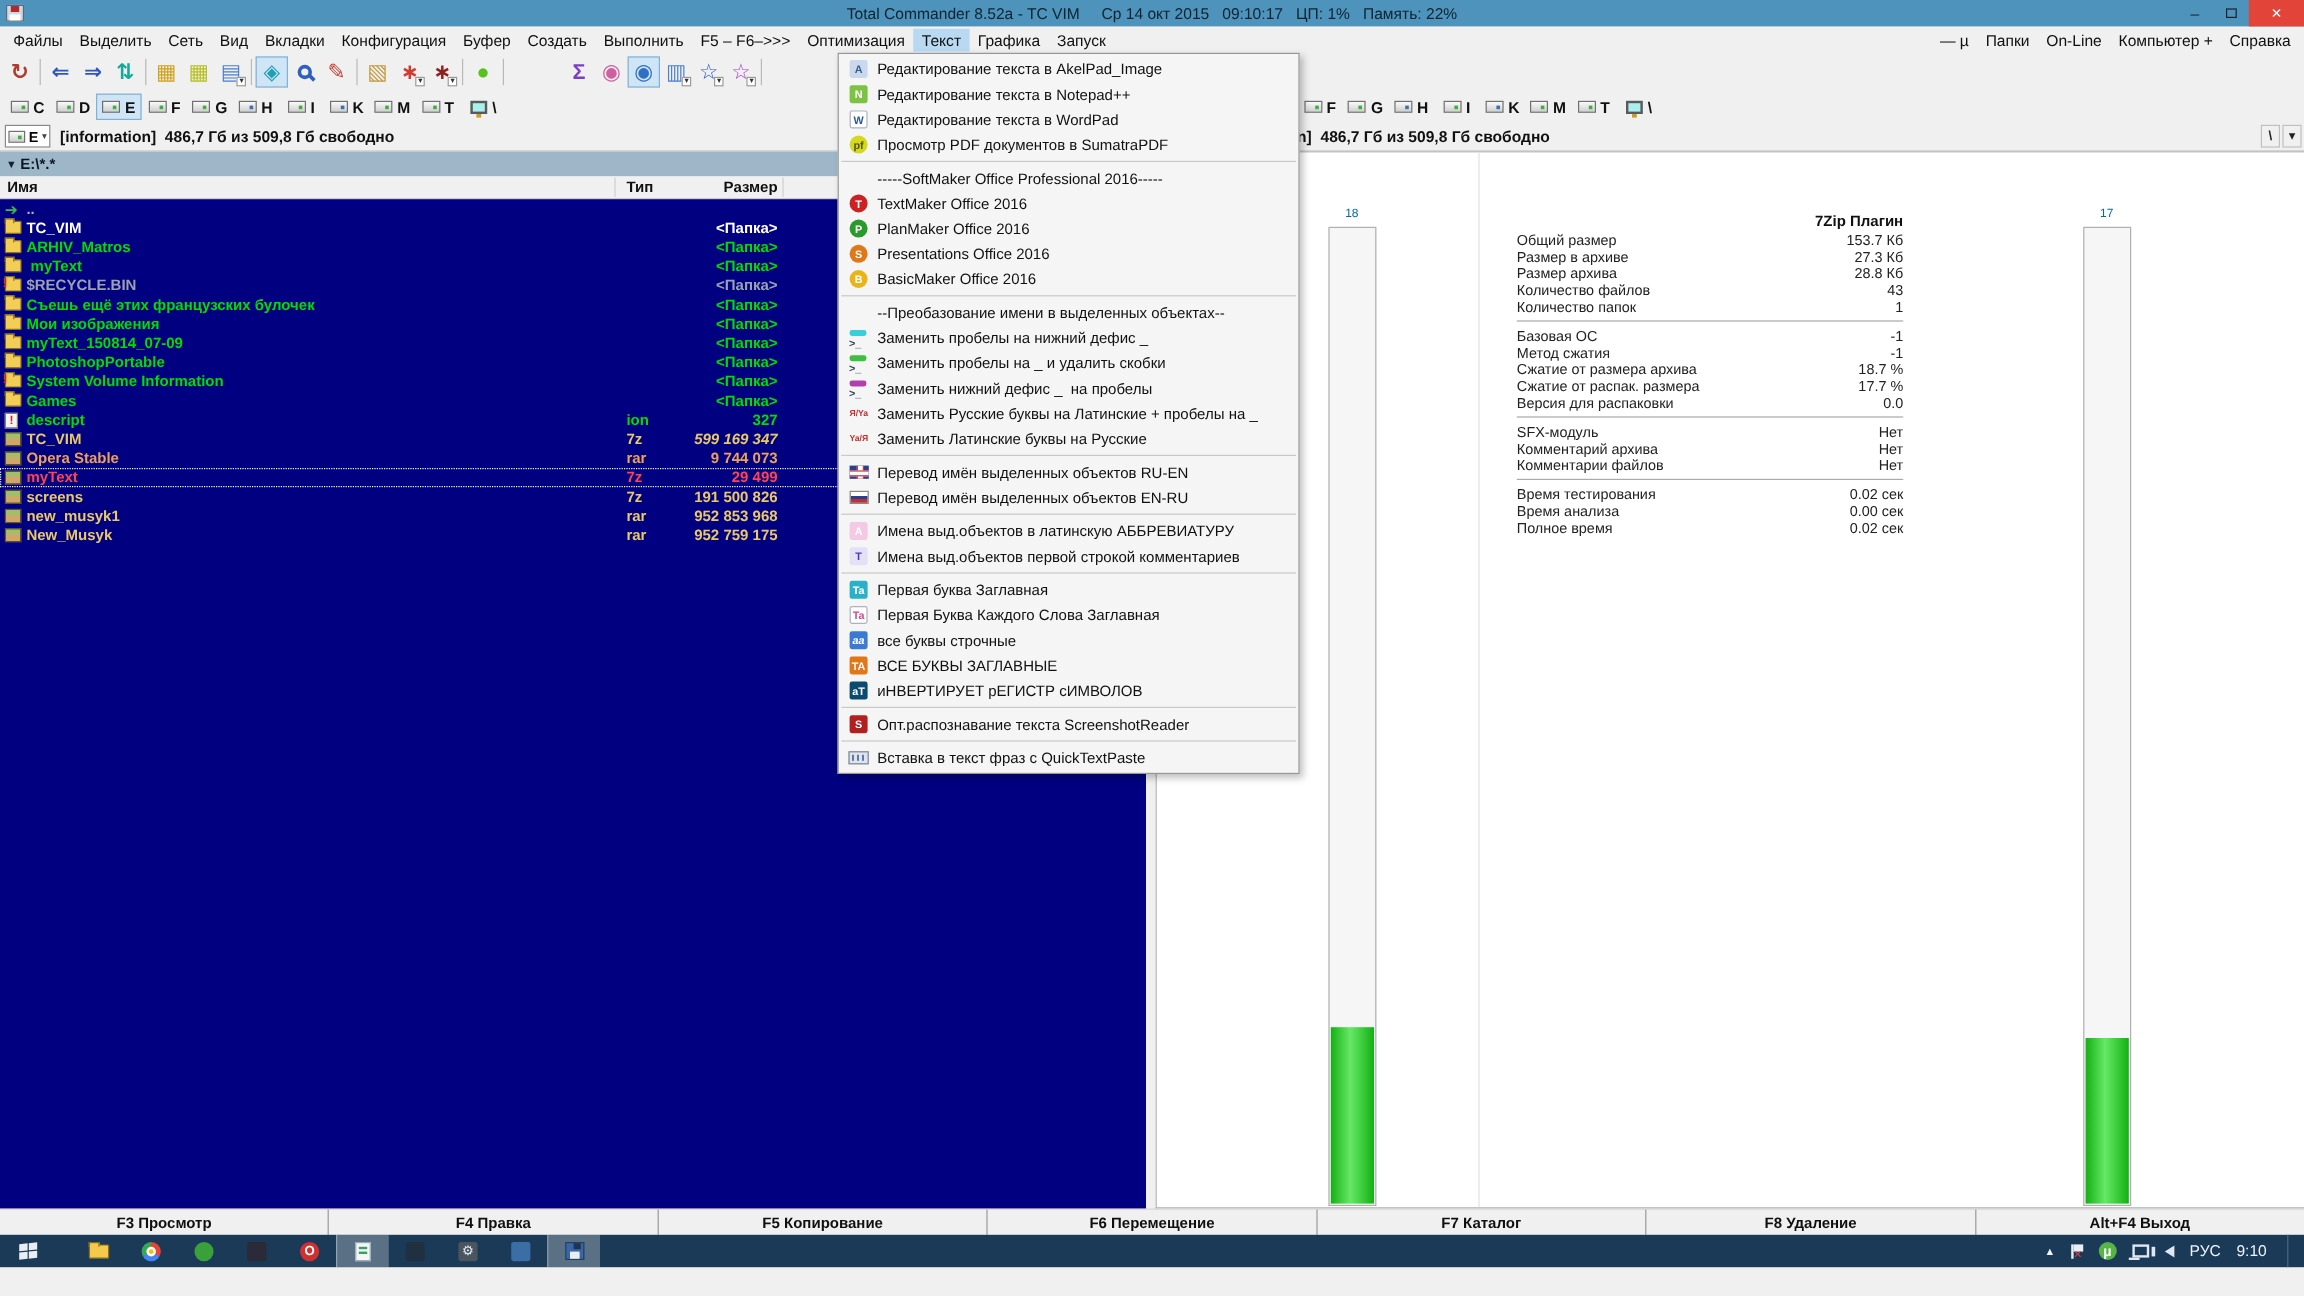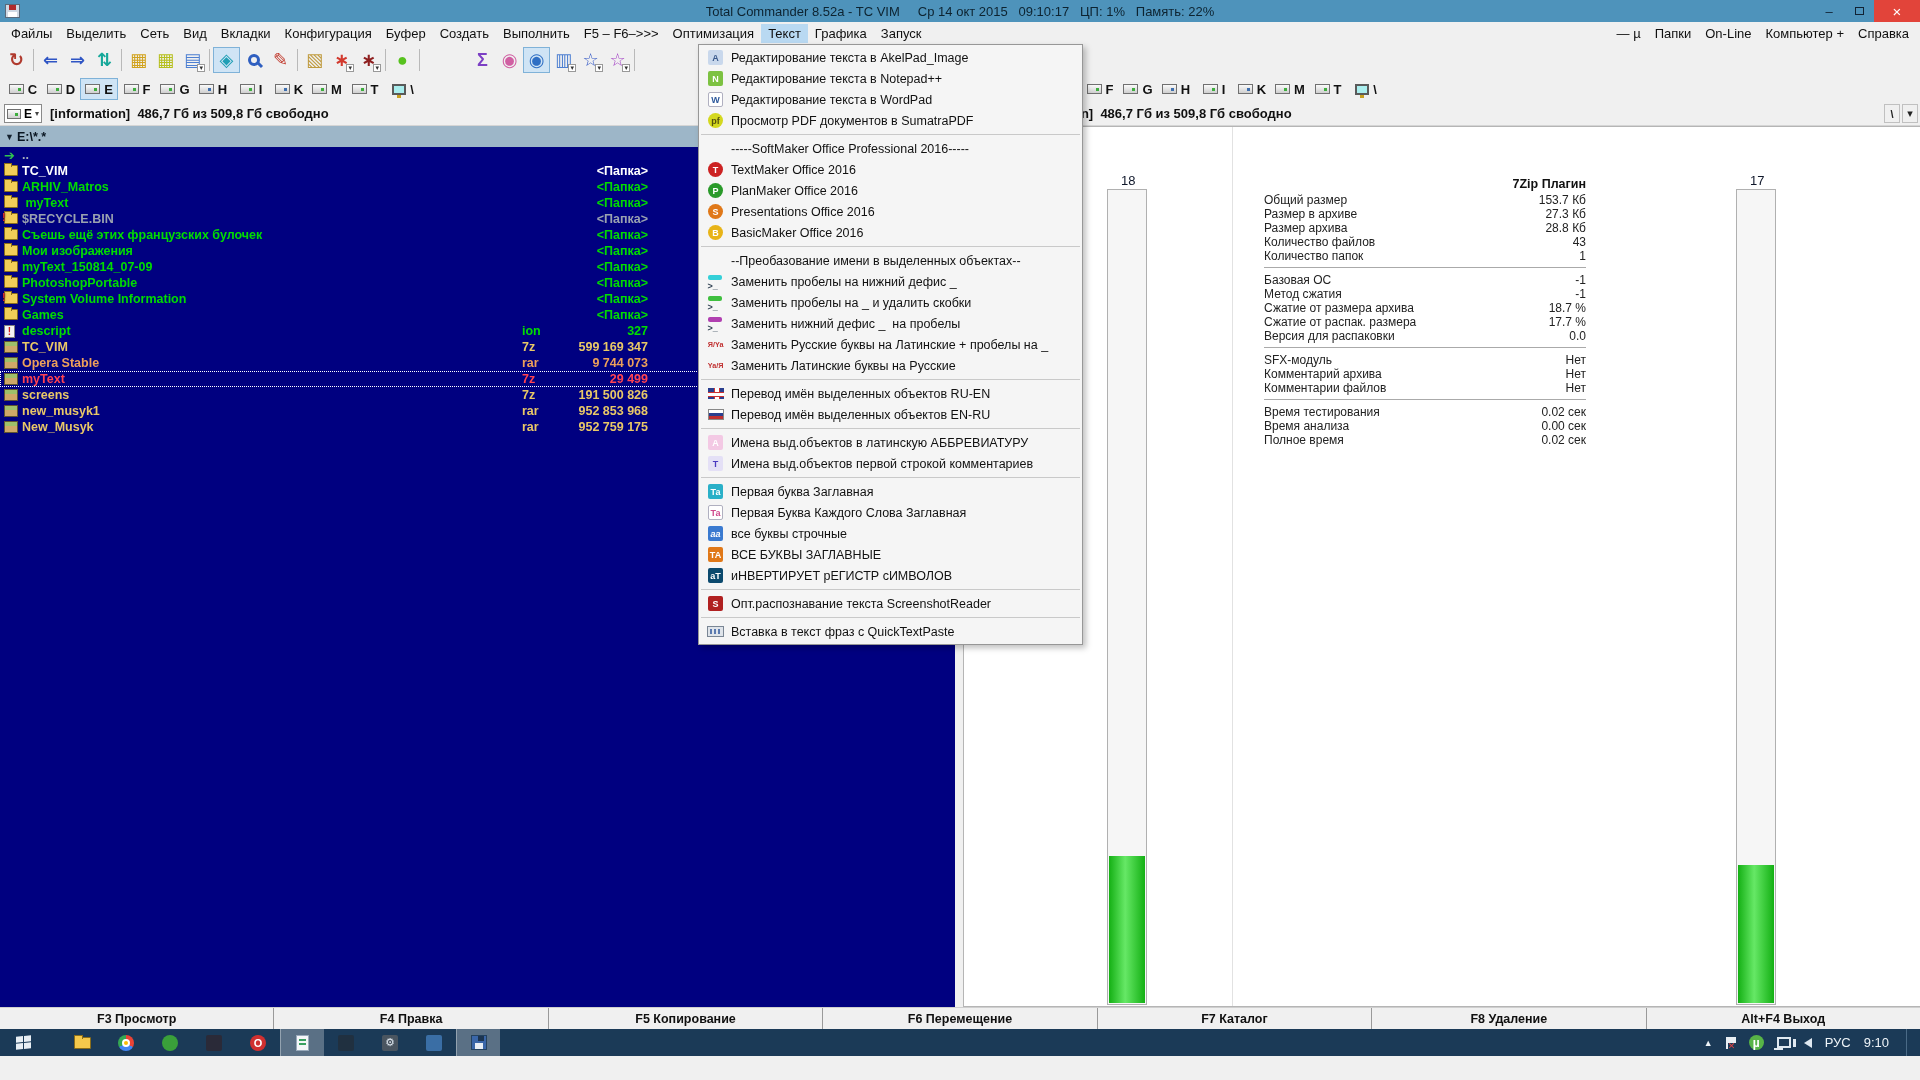--- a/index.html
+++ b/index.html
@@ -95,21 +95,21 @@
       background:#f2ce58; border:1px solid #8a6d1a; border-bottom:none; }
   .fi-wrap { position:relative; display:block; }
   .fi-bang { position:absolute; left:-2px; top:-2px; color:#e03030; font-size:11px; font-weight:bold;
              text-shadow:0 0 2px #000; }
   .fi-ion { width:11px; height:13px; background:#f4f4f4; border:1px solid #808080; display:flex;
             align-items:center; justify-content:center; color:#d02020; font-size:10px; font-weight:bold; }
   .fi-archive { width:14px; height:12px; border:1px solid #5f5430; display:block;
       background:linear-gradient(#9ec06a 0 4px, #cfa868 4px); }
 
   
-  .vlabel { position:absolute; font-size:13px; color:#0f172a; }
+  .vlabel { position:absolute; font-size:10px; color:#0369a1; }
   .vtrack { position:absolute; width:40px; background:#f6f6f6; border:1px solid #b0b0b0; }
   .vfill { position:absolute; left:1px; right:1px; bottom:1px;
       background:linear-gradient(to right,#14b014,#66e866 45%,#14b014); }
   .stats { position:absolute; left:300px; width:322px; font-size:12px; color:#222; }
   .stitle { text-align:right; font-weight:bold; font-size:12.5px; color:#111; margin-bottom:2px; }
   .srow { display:flex; height:14px; line-height:14px; }
   .srow .sl { }
   .srow .sv { margin-left:auto; }
   .ssep { height:1px; background:#aaa; margin:4px 0 5px 0; }
   .rdivider { position:absolute; left:268px; top:0; bottom:0; width:1px; background:#e2e2e2; }
@@ -422,34 +422,41 @@
       <div class="ibtn">▾</div>
     </div>
   </div>
 
   <div class="main">
     <div class="panel-left">
       <div class="pathbar">
         <span class="tri">▼</span>
         <span>E:\*.*</span>
       </div>
+      <div class="hdrrow">
+        <span class="hname">Имя</span>
+        <span class="htype">Тип</span>
+        <span class="hsize">Размер</span>
+        <span class="hdrsep1"></span>
+          <span class="hdrsep2"></span>
+      </div>
       <div class="list" id="filelist">
           <div class="frow"><span class="ficon fi-wrap"><span class="fi-up">➔</span></span><span class="fname" style="color: rgb(169, 178, 188);">..</span><span class="ftype" style="color: rgb(169, 178, 188);"></span><span class="fsize" style="color: rgb(169, 178, 188);"></span></div>
           <div class="frow"><span class="ficon fi-wrap"><span class="fi-folder"></span></span><span class="fname" style="color: rgb(255, 255, 255);">TC_VIM</span><span class="ftype" style="color: rgb(255, 255, 255);"></span><span class="fsize" style="color: rgb(255, 255, 255);">&lt;Папка&gt;</span></div>
           <div class="frow"><span class="ficon fi-wrap"><span class="fi-folder"></span></span><span class="fname" style="color: rgb(0, 220, 0);">ARHIV_Matros</span><span class="ftype" style="color: rgb(0, 220, 0);"></span><span class="fsize" style="color: rgb(0, 220, 0);">&lt;Папка&gt;</span></div>
           <div class="frow"><span class="ficon fi-wrap"><span class="fi-folder"></span></span><span class="fname" style="color: rgb(0, 220, 0);"> myText</span><span class="ftype" style="color: rgb(0, 220, 0);"></span><span class="fsize" style="color: rgb(0, 220, 0);">&lt;Папка&gt;</span></div>
           <div class="frow"><span class="ficon fi-wrap"><span class="fi-folder"></span><span class="fi-bang">!</span></span><span class="fname" style="color: rgb(154, 162, 176);">$RECYCLE.BIN</span><span class="ftype" style="color: rgb(154, 162, 176);"></span><span class="fsize" style="color: rgb(154, 162, 176);">&lt;Папка&gt;</span></div>
           <div class="frow"><span class="ficon fi-wrap"><span class="fi-folder"></span></span><span class="fname" style="color: rgb(0, 220, 0);">Съешь ещё этих французских булочек</span><span class="ftype" style="color: rgb(0, 220, 0);"></span><span class="fsize" style="color: rgb(0, 220, 0);">&lt;Папка&gt;</span></div>
           <div class="frow"><span class="ficon fi-wrap"><span class="fi-folder"></span></span><span class="fname" style="color: rgb(0, 220, 0);">Мои изображения</span><span class="ftype" style="color: rgb(0, 220, 0);"></span><span class="fsize" style="color: rgb(0, 220, 0);">&lt;Папка&gt;</span></div>
           <div class="frow"><span class="ficon fi-wrap"><span class="fi-folder"></span></span><span class="fname" style="color: rgb(0, 220, 0);">myText_150814_07-09</span><span class="ftype" style="color: rgb(0, 220, 0);"></span><span class="fsize" style="color: rgb(0, 220, 0);">&lt;Папка&gt;</span></div>
           <div class="frow"><span class="ficon fi-wrap"><span class="fi-folder"></span></span><span class="fname" style="color: rgb(0, 220, 0);">PhotoshopPortable</span><span class="ftype" style="color: rgb(0, 220, 0);"></span><span class="fsize" style="color: rgb(0, 220, 0);">&lt;Папка&gt;</span></div>
           <div class="frow"><span class="ficon fi-wrap"><span class="fi-folder"></span><span class="fi-bang">!</span></span><span class="fname" style="color: rgb(0, 220, 0);">System Volume Information</span><span class="ftype" style="color: rgb(0, 220, 0);"></span><span class="fsize" style="color: rgb(0, 220, 0);">&lt;Папка&gt;</span></div>
           <div class="frow"><span class="ficon fi-wrap"><span class="fi-folder"></span></span><span class="fname" style="color: rgb(0, 220, 0);">Games</span><span class="ftype" style="color: rgb(0, 220, 0);"></span><span class="fsize" style="color: rgb(0, 220, 0);">&lt;Папка&gt;</span></div>
           <div class="frow"><span class="ficon fi-wrap"><span class="fi-ion">!</span></span><span class="fname" style="color: rgb(0, 220, 0);">descript</span><span class="ftype" style="color: rgb(0, 220, 0);">ion</span><span class="fsize" style="color: rgb(0, 220, 0);">327</span></div>
-          <div class="frow"><span class="ficon fi-wrap"><span class="fi-archive"></span></span><span class="fname" style="color: rgb(233, 200, 103);">TC_VIM</span><span class="ftype" style="color: rgb(233, 200, 103);">7z</span><span class="fsize" style="color: rgb(233, 200, 103);">599 169 347</span></div>
+          <div class="frow"><span class="ficon fi-wrap"><span class="fi-archive"></span></span><span class="fname" style="color: rgb(233, 200, 103);">TC_VIM</span><span class="ftype" style="color: rgb(233, 200, 103);">7z</span><span class="fsize" style="color: rgb(233, 200, 103); font-style: italic;">599 169 347</span></div>
           <div class="frow"><span class="ficon fi-wrap"><span class="fi-archive"></span></span><span class="fname" style="color: rgb(237, 160, 90);">Opera Stable</span><span class="ftype" style="color: rgb(237, 160, 90);">rar</span><span class="fsize" style="color: rgb(237, 160, 90);">9 744 073</span></div>
           <div class="frow cursor"><span class="ficon fi-wrap"><span class="fi-archive"></span></span><span class="fname" style="color: rgb(255, 67, 82);">myText</span><span class="ftype" style="color: rgb(255, 67, 82);">7z</span><span class="fsize" style="color: rgb(255, 67, 82);">29 499</span></div>
           <div class="frow"><span class="ficon fi-wrap"><span class="fi-archive"></span></span><span class="fname" style="color: rgb(233, 200, 103);">screens</span><span class="ftype" style="color: rgb(233, 200, 103);">7z</span><span class="fsize" style="color: rgb(233, 200, 103);">191 500 826</span></div>
           <div class="frow"><span class="ficon fi-wrap"><span class="fi-archive"></span></span><span class="fname" style="color: rgb(233, 200, 103);">new_musyk1</span><span class="ftype" style="color: rgb(233, 200, 103);">rar</span><span class="fsize" style="color: rgb(233, 200, 103);">952 853 968</span></div>
           <div class="frow"><span class="ficon fi-wrap"><span class="fi-archive"></span></span><span class="fname" style="color: rgb(233, 200, 103);">New_Musyk</span><span class="ftype" style="color: rgb(233, 200, 103);">rar</span><span class="fsize" style="color: rgb(233, 200, 103);">952 759 175</span></div>
         </div>
     </div>
     <div class="splitter"></div>
     <div class="panel-right" id="panel-right">
       <div class="rdivider"></div>

